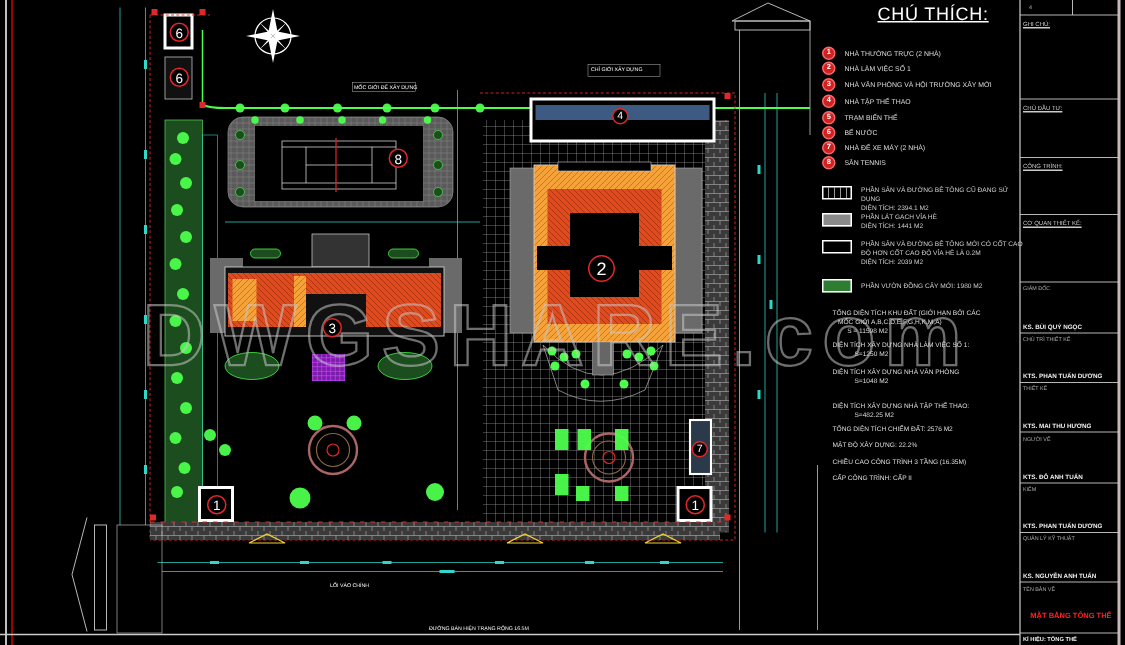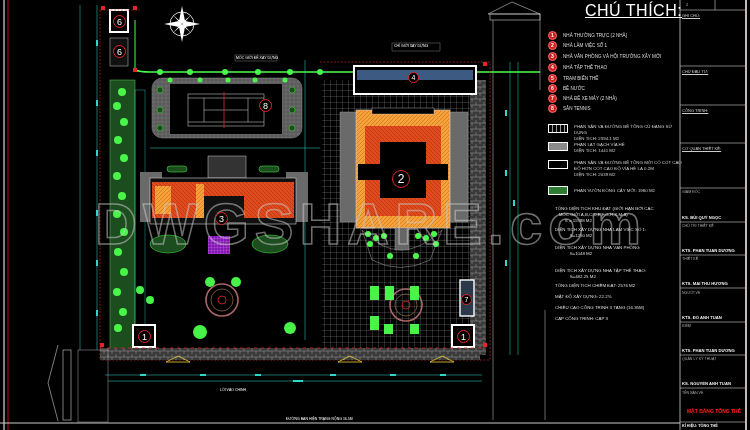--- a/index.html
+++ b/index.html
@@ -1,19 +1,19 @@
 <!DOCTYPE html>
 <html><head>
 <meta charset="utf-8">
 <style>
   * { box-sizing: border-box; margin: 0; padding: 0; }
   html, body { width: 750px; height: 430px; background: #000; overflow: hidden; }
   body { position: relative; font-family: "Liberation Sans", sans-serif; color: #fff; }
   svg { position: absolute; left: 0; top: 0; }
-  .legend-title { position: absolute; left: 585px; top: 2px; font-size: 16px; letter-spacing: 0.5px; color: #fff; text-decoration: underline; }
+  .legend-title { position: absolute; left: 585px; top: 2px; font-size: 12px; letter-spacing: 0.5px; color: #fff; text-decoration: underline; }
   .legend-item { position: absolute; left: 548px; height: 10px; display: flex; align-items: center; font-size: 4.6px; color: #ddd; white-space: nowrap; }
   .legend-item .num { width: 9px; height: 9px; border-radius: 50%; background: #c22; border: 1px solid #f66; color: #fff; font-size: 5px; display: flex; align-items: center; justify-content: center; margin-right: 6px; font-weight: bold; }
   .swatch-item { position: absolute; left: 548px; display: flex; align-items: flex-start; font-size: 4.4px; color: #ccc; }
   .swatch { width: 20px; height: 9px; border: 1px solid #fff; margin-right: 6px; flex: none; }
   .swatch-text { line-height: 6px; width: 110px; }
   .stats { position: absolute; left: 555px; font-size: 4.4px; color: #ddd; line-height: 6px; white-space: nowrap; }
   .tb-label { position: absolute; font-size: 4px; color: #ccc; text-decoration: underline; }
   .tb-name { position: absolute; font-size: 4.2px; color: #eee; font-weight: bold; }
   .tb-role { position: absolute; font-size: 3.6px; color: #aaa; }
   .tb-title { position: absolute; left: 684px; top: 408px; width: 60px; text-align: center; font-size: 5px; color: #ff2020; font-weight: bold; }

